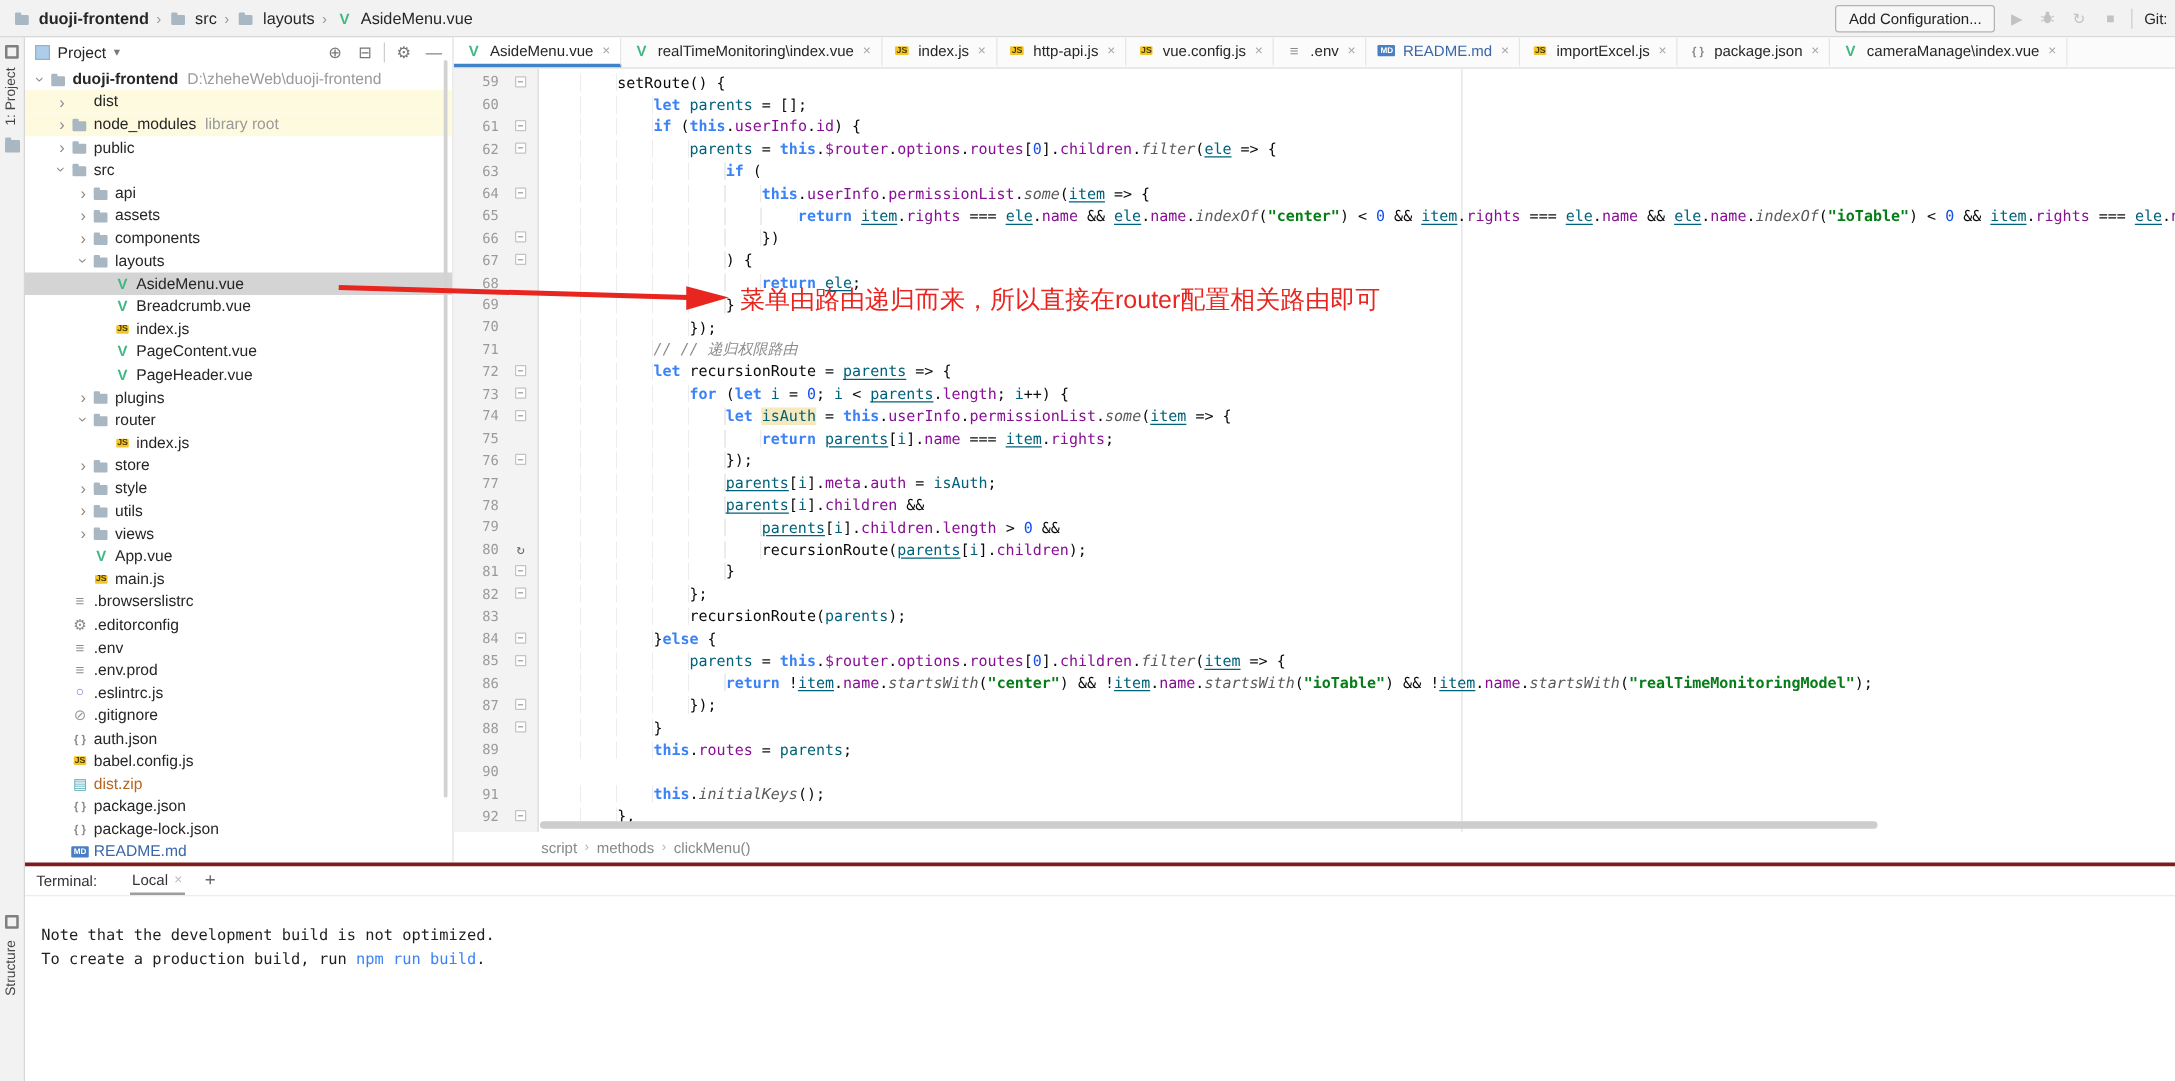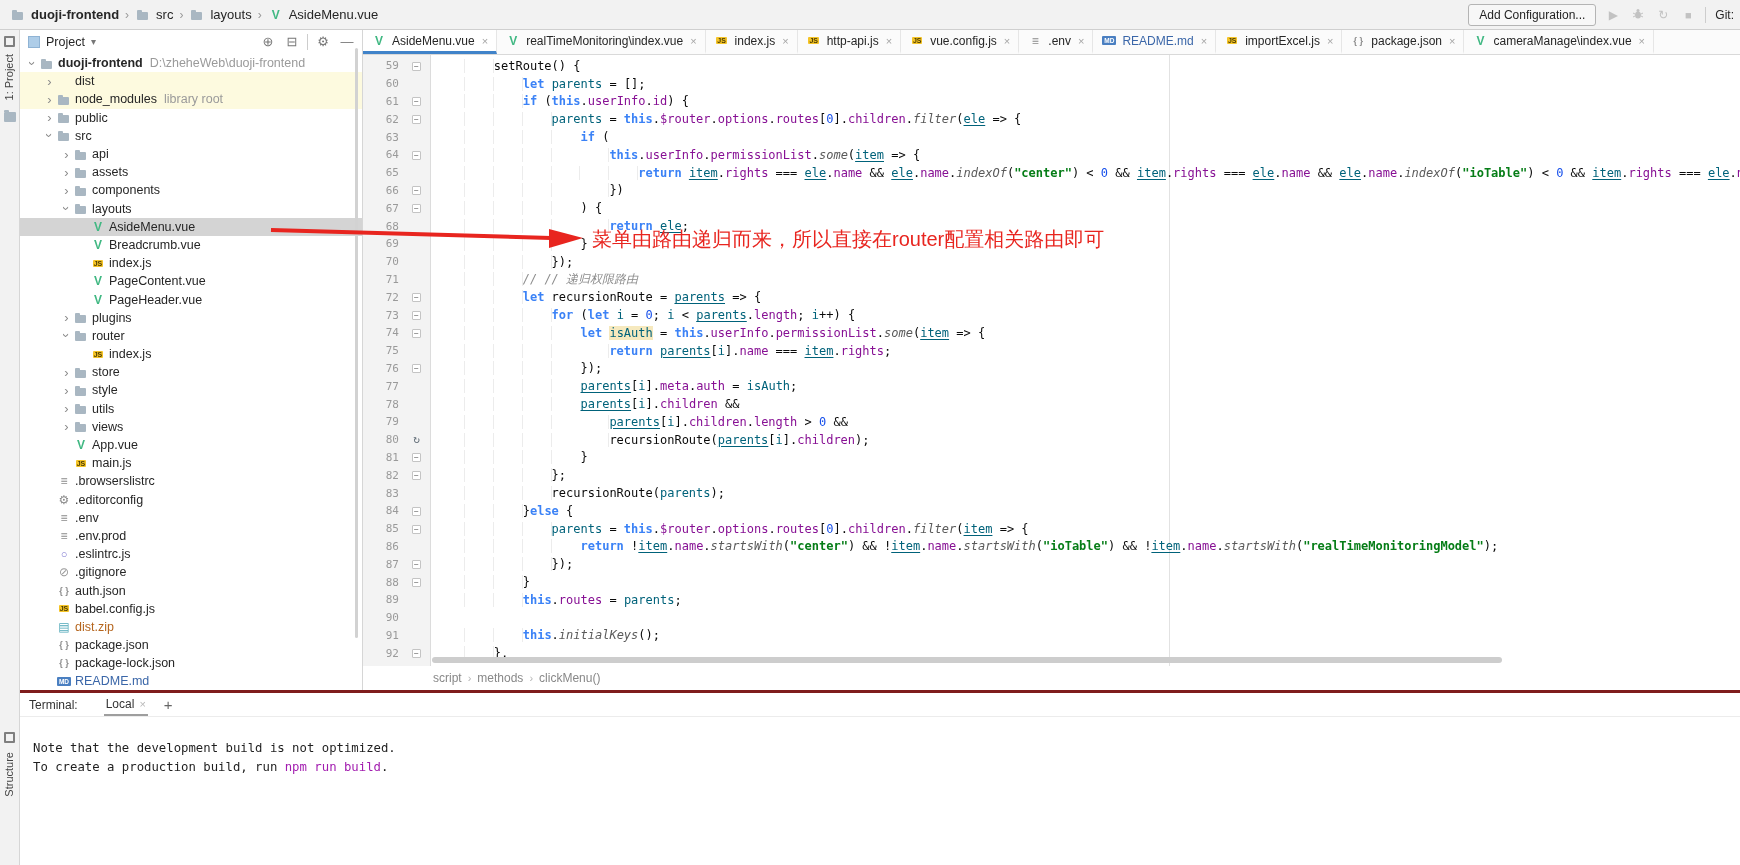--- a/index.html
+++ b/index.html
@@ -114,21 +114,21 @@
   #terminal { position:absolute; left:20px; top:690px; width:1720px; height:175px;
     background:#fff; border-top:3px solid #7f1d1d; }
   #term-header { height:24px; display:flex; align-items:center; padding-left:9px;
     font-size:12px; color:#333; border-bottom:1px solid #ececec; }
   #term-tab { margin-left:26px; display:flex; align-items:center; gap:5px; height:100%;
     border-bottom:2px solid #9e9e9e; color:#333; padding:0 2px; }
   #term-tab .close { color:#b8b8b8; font-size:11px; }
   #term-plus { margin-left:16px; color:#666; font-size:15px; }
   #term-body { padding:22px 0 0 13px; font-family:"DejaVu Sans Mono","Liberation Mono",monospace;
     font-size:12.3px; line-height:19px; color:#1f1f1f; white-space:pre; }
-  .term-cyan { color:#a21caf; }
+  .term-cyan { color:#3b82f6; }
 
   
   #annotation-layer { position:absolute; left:0; top:0; width:1740px; height:865px;
     pointer-events:none; z-index:50;margin-left:47px; }
   #annotation-text { position:absolute; left:545px; top:226px; font-size:20px; color:#e8251f;
     font-family:"Liberation Sans", sans-serif; white-space:nowrap; }
 </style>
 </head>
 <body>
 

